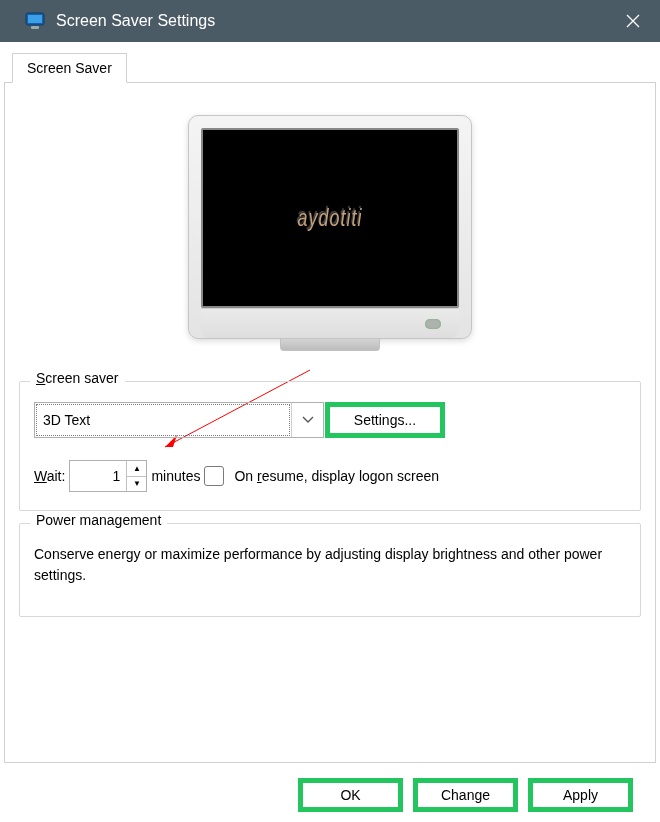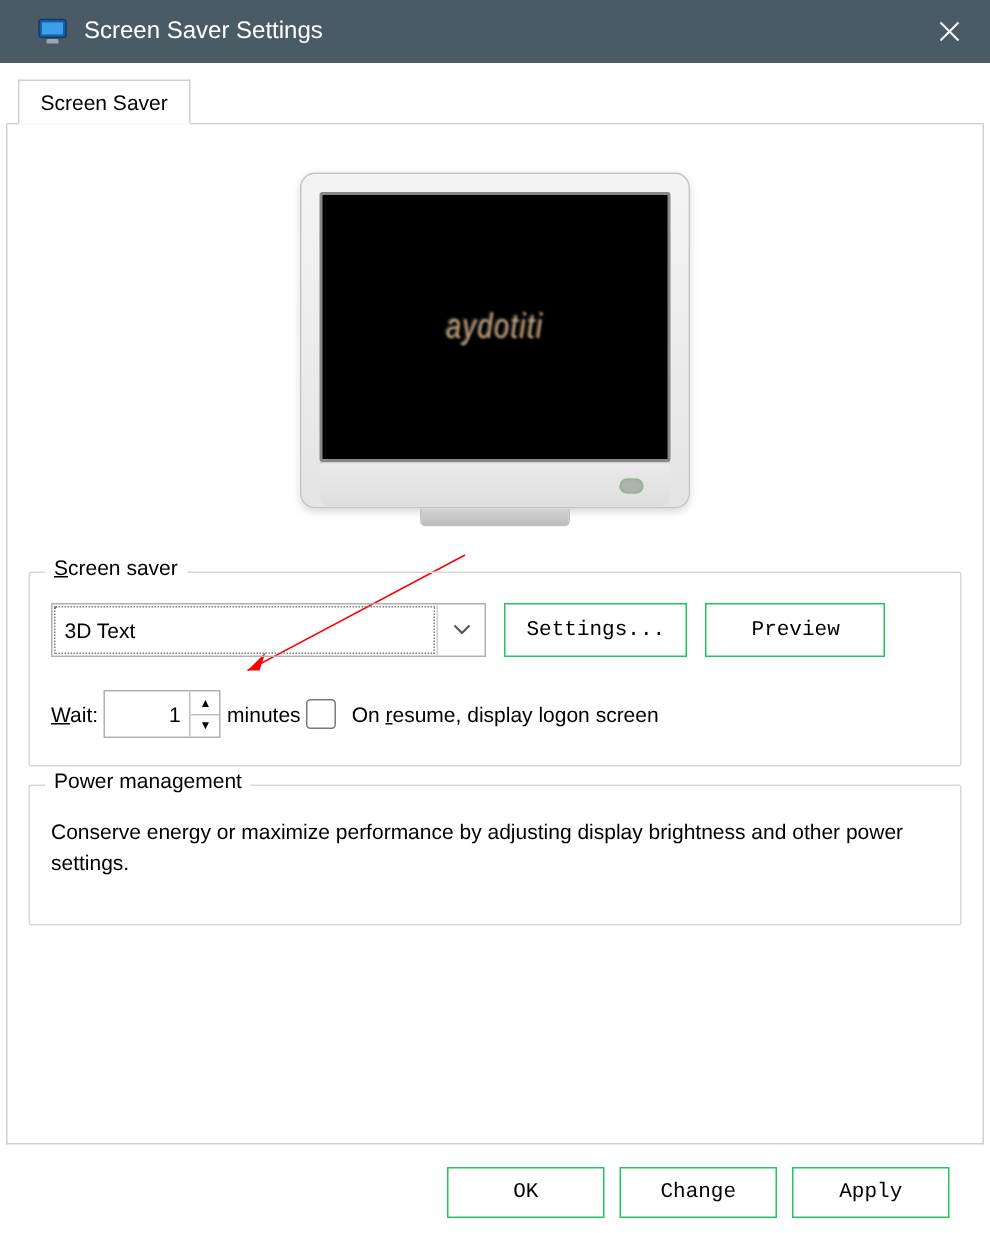--- a/index.html
+++ b/index.html
@@ -53,21 +53,21 @@
     cursor: pointer;
   }
   .tab-body {
     border: 1px solid #d0d0d0;
     border-top: none;
     padding: 24px 14px 10px 14px;
     min-height: 680px;
     position: relative;
   }
   .monitor-preview {
-    width: 260px;
+    width: 284px;
     margin: 8px auto 30px auto;
     position: relative;
   }
   .monitor-outer {
     border: 1px solid #c5c5c5;
     border-radius: 10px;
     background: linear-gradient(#f4f4f4,#e4e4e4);
     padding: 12px 12px 0 12px;
     box-shadow: 0 2px 6px rgba(0,0,0,0.15);
   }
@@ -126,21 +126,21 @@
   }
   .group-legend {
     position: absolute;
     top: -12px; left: 10px;
     background: #fff;
     padding: 0 6px;
     font-size: 14px;
   }
   .row1 {
     display: flex;
-    gap: 12px;
+    gap: 1px;
     align-items: stretch;
   }
   .dropdown {
     display: flex;
     border: 1px solid #b0b0b0;
     height: 36px;
     flex: 1;
     max-width: 290px;
   }
   .dropdown-value {
@@ -149,27 +149,27 @@
     outline: 1px dotted #808080;
     outline-offset: -2px;
   }
   .dropdown-btn {
     width: 32px;
     border-left: 1px solid #d0d0d0;
     display:flex; align-items:center; justify-content:center;
     cursor: pointer;
   }
   .btn {
-    border: 1px solid #22c55e;
+    border: 5px solid #22c55e;
     background: #fff;
     height: 36px;
     min-width: 120px;
     padding: 0 14px;
     font-size: 14px;
-    font-family: Liberation Mono, monospace;
+    font-family: Liberation Sans, sans-serif;
     cursor: pointer;
   }
   .row2 {
     display: flex;
     align-items: center;
     gap: 4px;
     margin-top: 22px;
   }
   .wait-label::first-letter { text-decoration: underline; }
   .spinner {
@@ -259,21 +259,20 @@
       <div class="row1">
         <div class="dropdown">
           <div class="dropdown-value">3D Text</div>
           <div class="dropdown-btn">
             <svg width="12" height="8" viewBox="0 0 12 8">
               <polyline points="1,1 6,6 11,1" fill="none" stroke="#555" stroke-width="1.4"></polyline>
             </svg>
           </div>
         </div>
         <button class="btn">Settings...</button>
-        <button class="btn">Preview</button>
       </div>
       <div class="row2">
         <span class="wait-label">Wait:</span>
         <div class="spinner">
           <div class="spinner-value">1</div>
           <div class="spinner-btns">
             <div class="spin-b">▲</div>
             <div class="spin-b">▼</div>
           </div>
         </div>

